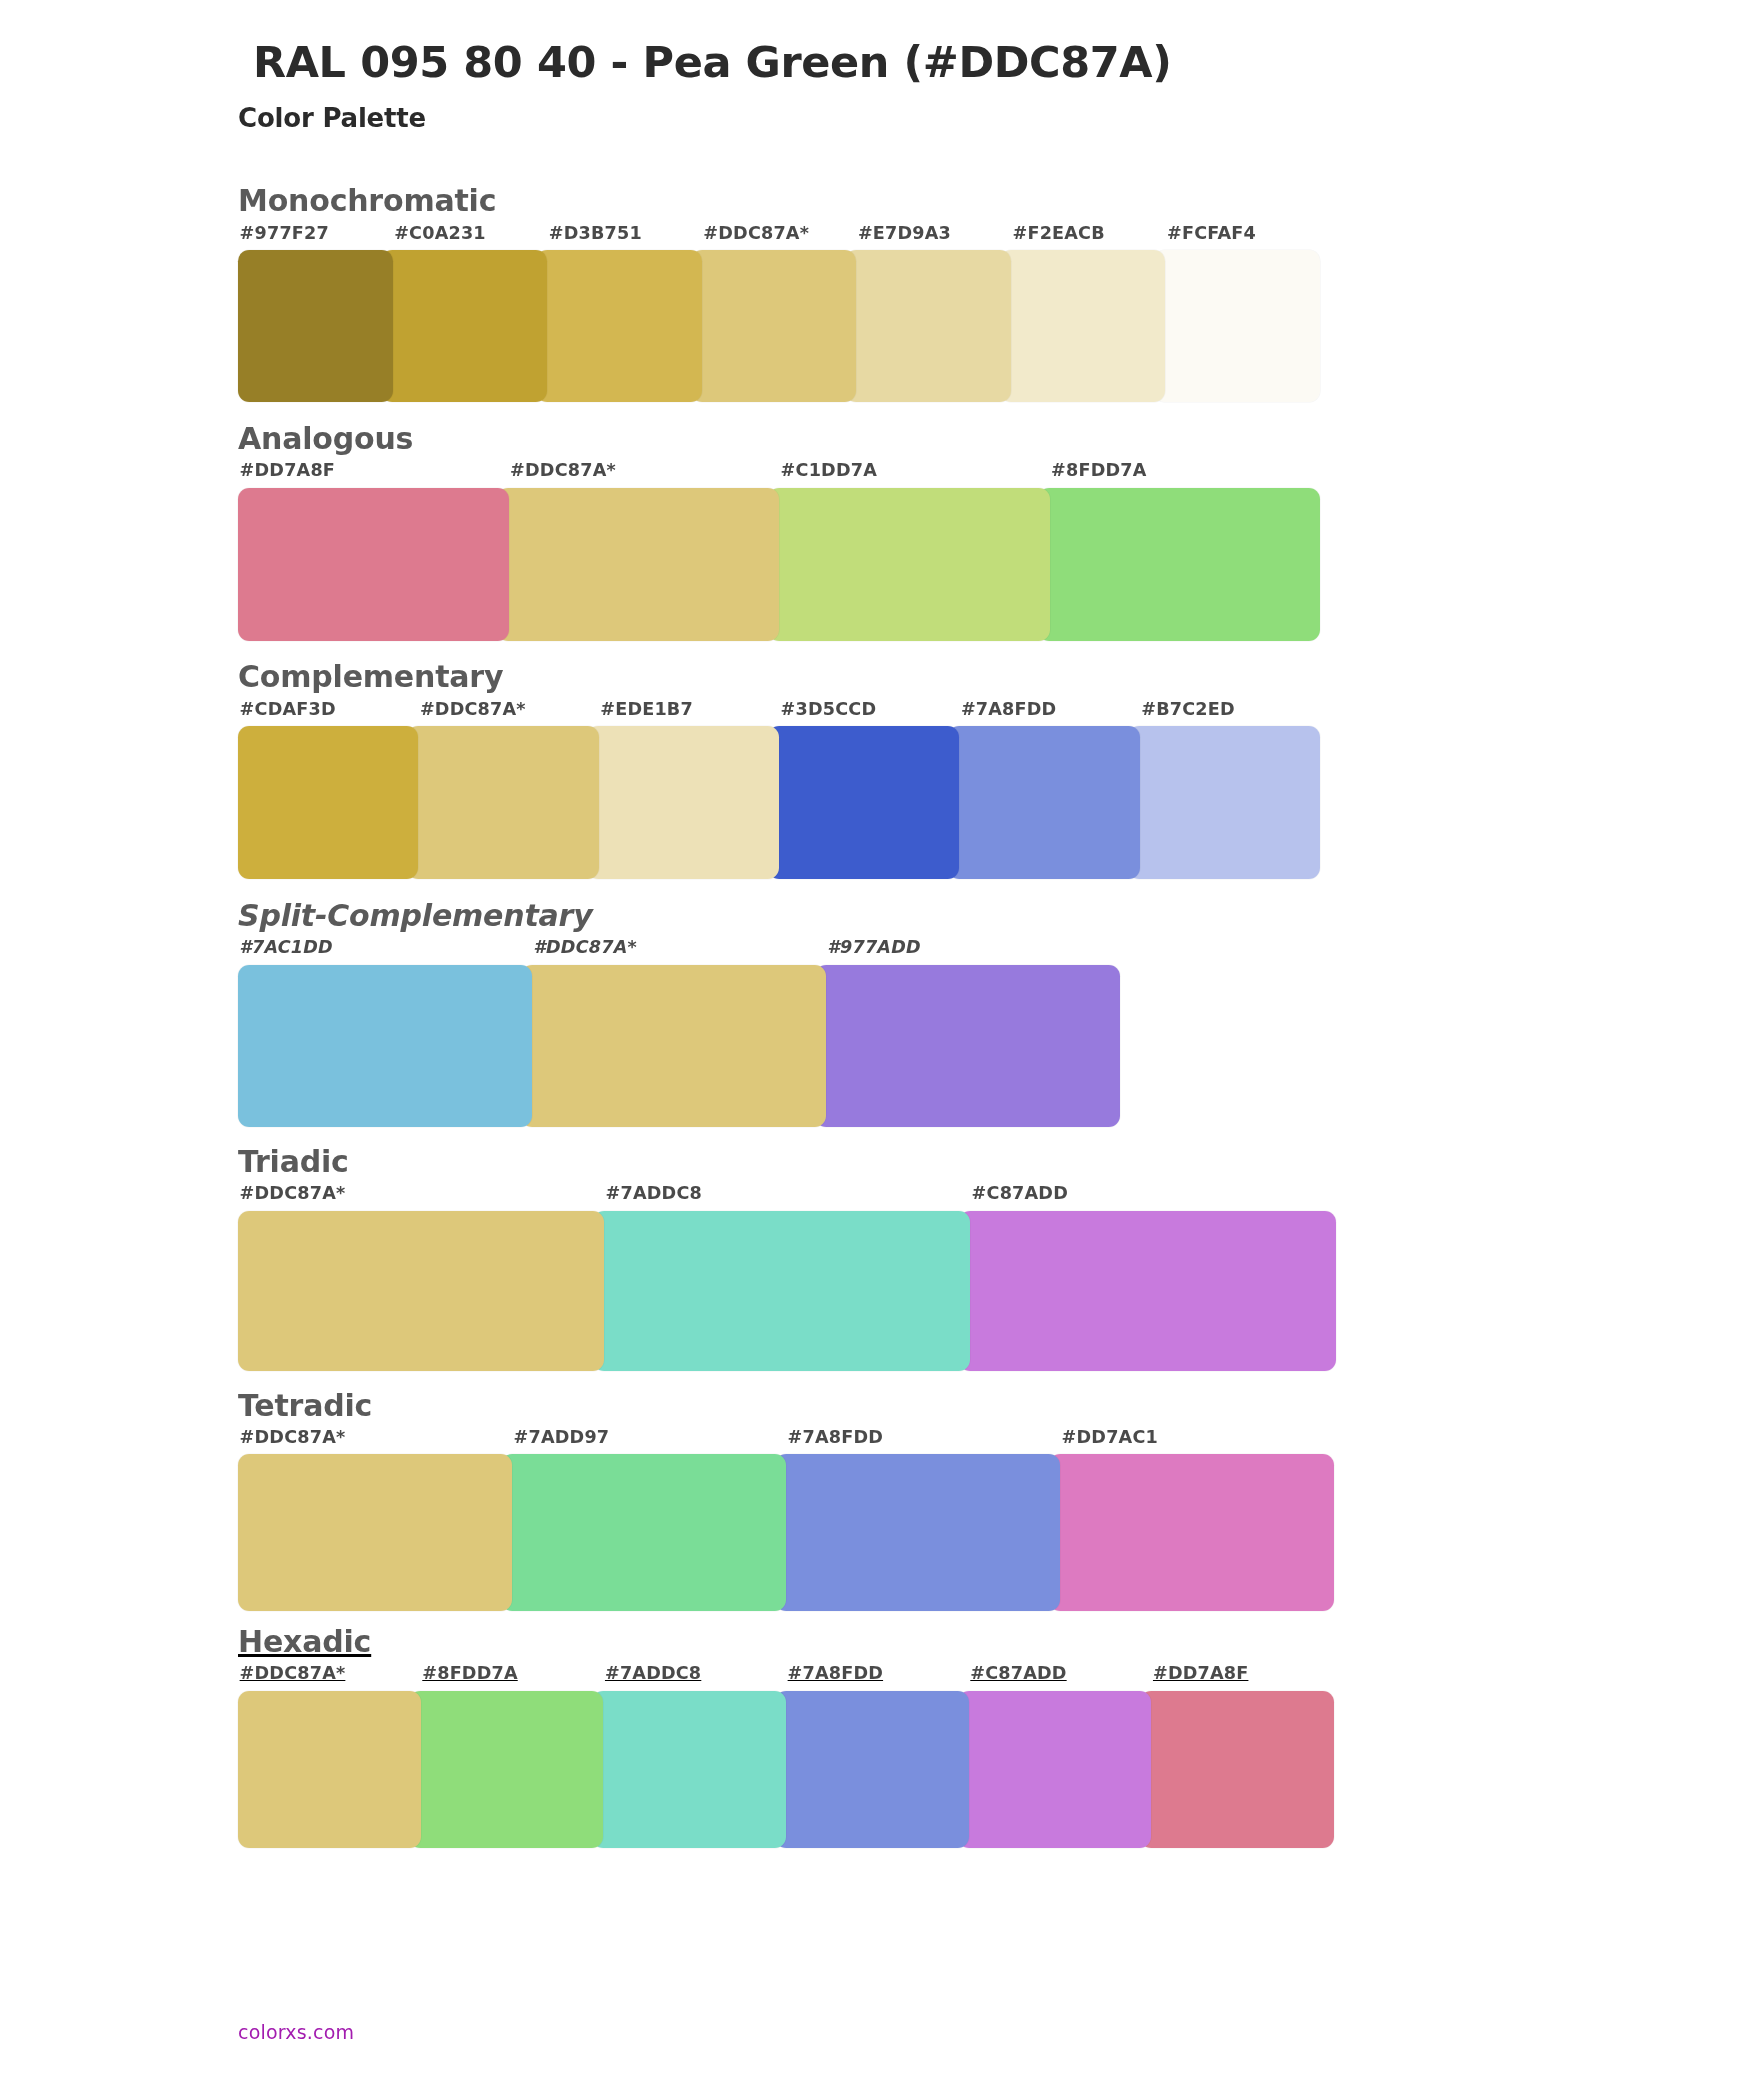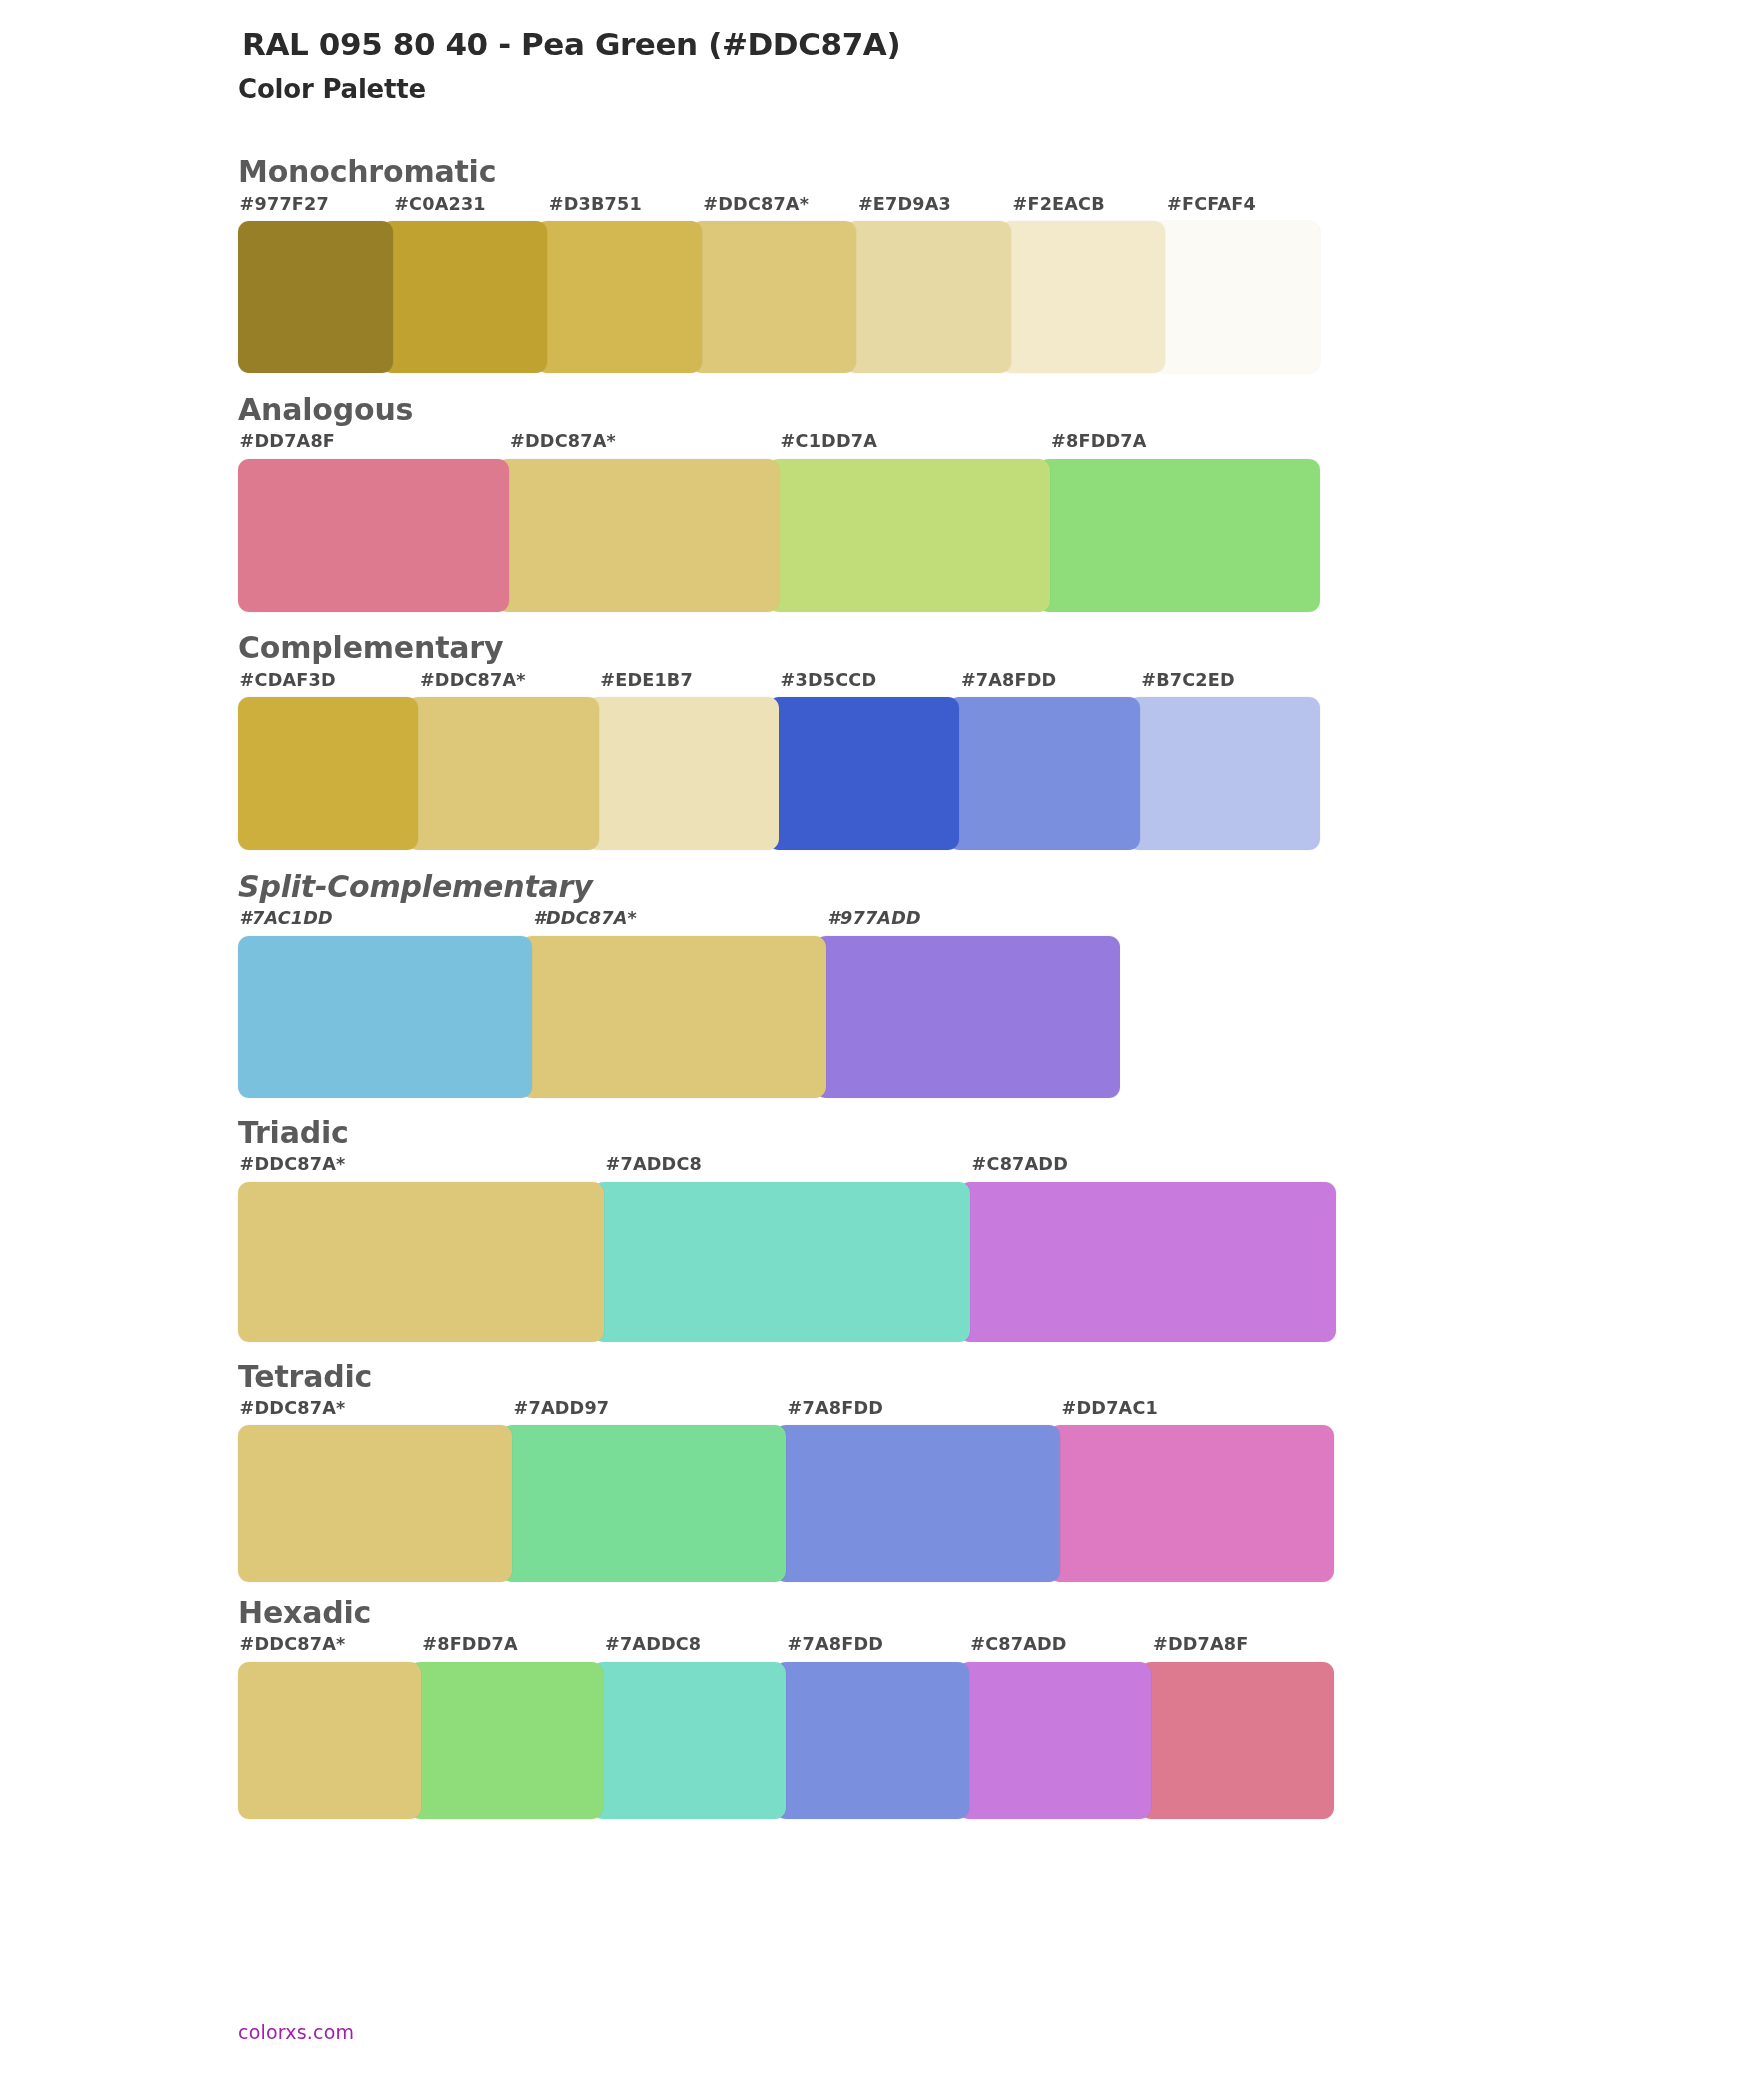--- a/index.html
+++ b/index.html
@@ -23,26 +23,26 @@
     box-sizing: border-box;
     padding: 0;
   }
 
   
   .header {
     padding: 22.4px 0 0 238px;
   }
   .page-title {
     font-family: "DejaVu Sans", sans-serif;
-    font-size: 31px;
+    font-size: 43px;
     font-weight: 700;
     color: #2b2b2b;
     letter-spacing: -0.4px;
     line-height: 1.18;
-    margin: 4px;
+    margin: 15px;
     white-space: nowrap;
   }
   .page-subtitle {
     font-family: "DejaVu Sans", sans-serif;
     font-size: 26px;
     font-weight: 700;
     color: #2b2b2b;
     letter-spacing: -0.2px;
     line-height: 1.2;
     margin: 11.2px 0 0 0;
@@ -103,21 +103,21 @@
   .section[data-row="tetradic"] .swatch-chip { height: 157px; }
   .section[data-row="hexadic"] .swatch-chip { height: 157px; }
 
   
   .section[data-row="monochromatic"] { margin-bottom: 17.6px; }
   .section[data-row="analogous"] { margin-bottom: 17.6px; }
   .section[data-row="complementary"] { margin-bottom: 17.6px; }
   .section[data-row="split-complementary"] { margin-bottom: 16px; font-style: italic; }
   .section[data-row="triadic"] { margin-bottom: 16px; }
   .section[data-row="tetradic"] { margin-bottom: 11.2px; }
-  .section[data-row="hexadic"] { margin-bottom: 17px; }
+  .section[data-row="hexadic"] { margin-bottom: 17px; text-decoration: underline; }
 
   .section[data-row="split-complementary"] .swatch-row { width: 882px; }
   .section[data-row="triadic"] .swatch-row { width: 1098px; }
   .section[data-row="tetradic"] .swatch-row { width: 1096px; }
   .section[data-row="hexadic"] .swatch-row { width: 1096px; }
 
   
   .footer {
     position: absolute;
     left: 238px;

